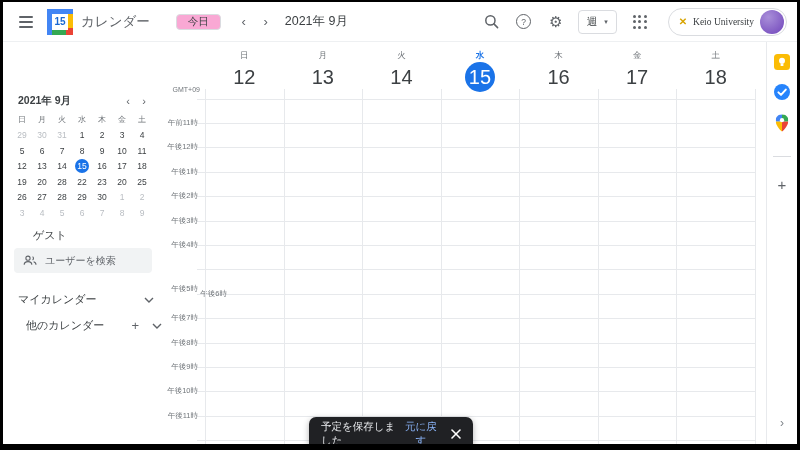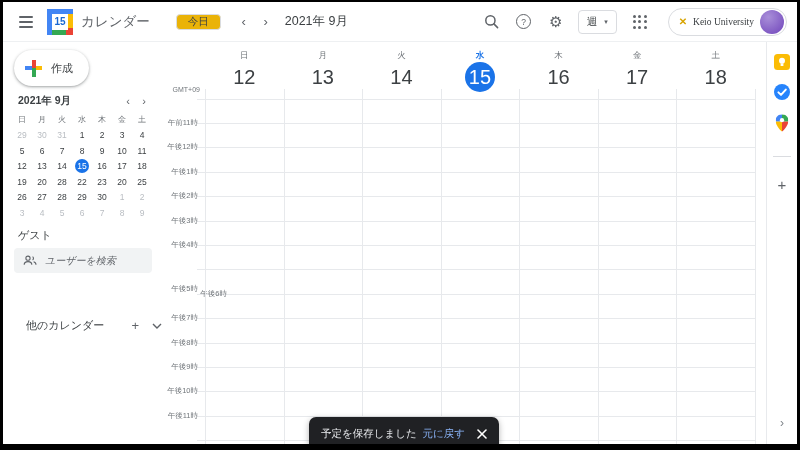--- a/index.html
+++ b/index.html
@@ -13,21 +13,21 @@
   .bars span{width:14px;height:2px;background:#5f6368;border-radius:1px;}
   .logo{width:26px;height:26px;position:relative;margin-left:10px;flex:0 0 auto;}
   .logo .st{position:absolute;}
   .logo .st.r{right:0;top:0;width:5px;height:26px;background:#fbbc04;}
   .logo .st.b{left:0;bottom:0;width:26px;height:5px;background:#34a853;}
   .logo .st.rd{right:0;bottom:0;width:7px;height:7px;background:#ea4335;}
   .logo .st.t{left:0;top:0;width:26px;height:5px;background:#4285f4;}
   .logo .st.l{left:0;top:0;width:5px;height:26px;background:#4285f4;}
   .logo .ctr{position:absolute;left:5px;top:5px;width:16px;height:16px;background:#fff;display:flex;align-items:center;justify-content:center;font-size:10px;font-weight:bold;color:#1967d2;}
   .app-name{font-size:13.5px;color:#5f6368;margin-left:8px;}
-  .today-btn{margin-left:26px;border:1px solid #dadce0;background:#eab308;border-radius:4px;padding:0 11px;font-size:10.5px;color:#3c4043;cursor:pointer;}
+  .today-btn{margin-left:26px;border:1px solid #dadce0;background:#f9a8d4;border-radius:4px;padding:0 11px;font-size:10.5px;color:#3c4043;cursor:pointer;}
   .navchev{width:22px;height:22px;font-size:13px;color:#5f6368;}
   .range{font-size:12.5px;color:#3c4043;margin-left:8px;white-space:nowrap;}
   .spacer{flex:1;}
   .tbi{width:26px;height:26px;margin:0 3px;}
   .gear{font-size:15px;line-height:1;}
   .help-ring{width:13px;height:13px;border:1.4px solid #5f6368;border-radius:50%;display:flex;align-items:center;justify-content:center;font-size:8.5px;color:#5f6368;}
   .view-select{margin-left:6px;border:1px solid #dadce0;border-radius:4px;height:24px;display:flex;align-items:center;gap:7px;padding:0 8px;font-size:10.5px;color:#3c4043;background:#fff;cursor:pointer;}
   .caret{font-size:7px;color:#5f6368;}
   .dots{display:grid;grid-template-columns:repeat(3,3px);gap:2.5px;}
   .dots span{width:3px;height:3px;border-radius:50%;background:#5f6368;}
@@ -52,23 +52,23 @@
   .gplus .v2{left:6.5px;bottom:0;width:4px;height:8.5px;background:#34a853;}
   .create-label{font-size:11px;color:#3c4043;}
   .mc-title-row{position:absolute;left:15px;top:52px;width:134px;display:flex;align-items:center;}
   .mc-title{font-size:10.5px;font-weight:bold;color:#3c4043;}
   .mc-chev{width:16px;text-align:center;font-size:11px;color:#5f6368;cursor:pointer;}
   .mc-grid{position:absolute;left:9px;top:70px;width:140px;display:grid;grid-template-columns:repeat(7,20px);}
   .mc-cell{height:15.5px;display:flex;align-items:center;justify-content:center;font-size:8.5px;color:#3c4043;cursor:pointer;}
   .mc-head{font-size:8px;color:#70757a;cursor:default;}
   .mc-num.muted{color:#b9bdc2;}
   .mc-num.sel{background:#1a73e8;color:#fff;width:14px;height:14px;border-radius:50%;line-height:14px;text-align:center;}
-  .guests{position:absolute;left:15px;top:186px;font-size:11px;color:#3c4043;}
+  .guests{position:absolute;left:30px;top:186px;font-size:11px;color:#3c4043;}
   .user-search{position:absolute;left:11px;top:206px;width:138px;height:25px;background:#f1f3f4;border-radius:4px;display:flex;align-items:center;gap:8px;padding:0 9px;box-sizing:border-box;cursor:text;}
-  .user-search .txt{font-size:10px;color:#5f6368;font-style:italic;}
+  .user-search .txt{font-size:10px;color:#5f6368;}
   .cal-sec{position:absolute;left:15px;width:136px;display:flex;align-items:center;font-size:11px;color:#3c4043;cursor:pointer;}
   .sec-my{top:250px;}
   .sec-other{top:276px;margin-left:8px;}
   .sec-plus{margin-left:auto;margin-right:13px;font-size:13px;color:#5f6368;}
   .sec-chev{margin-left:auto;}
   .sec-chev2{margin-left:0;}
 
   
   .week-header{position:relative;height:54px;}
   .gmt{position:absolute;left:0;bottom:3px;width:33px;text-align:right;font-size:7px;color:#70757a;}
@@ -86,21 +86,21 @@
   
   .rail-icon{position:absolute;left:50%;transform:translateX(-50%);cursor:pointer;display:block;border:none;background:none;padding:0;}
   .ri-keep{top:12px;}
   .ri-tasks{top:42px;}
   .ri-maps{top:72px;}
   .rail-div{position:absolute;left:50%;transform:translateX(-50%);top:114px;width:18px;border-top:1px solid #dadce0;}
   .ri-plus{top:134px;font-size:15px;color:#5f6368;}
   .ri-chev{top:374px;font-size:12px;color:#80868b;}
 
   
-  .toast{position:absolute;left:306px;top:415px;width:190px;height:34px;background:#202124;border-radius:7px;display:flex;align-items:center;padding:0 12px;box-sizing:border-box;z-index:6;box-shadow:0 2px 6px rgba(0,0,0,.3);}
+  .toast{position:absolute;left:306px;top:415px;width:164px;height:34px;background:#202124;border-radius:7px;display:flex;align-items:center;padding:0 12px;box-sizing:border-box;z-index:6;box-shadow:0 2px 6px rgba(0,0,0,.3);}
   .toast-msg{font-size:10.5px;color:#e8eaed;}
   .toast-undo{margin-left:auto;font-size:10.5px;color:#8ab4f8;background:none;border:none;cursor:pointer;padding:0;}
   .toast-x{margin-left:12px;display:flex;align-items:center;cursor:pointer;background:none;border:none;padding:0;}
 </style>
 </head>
 <body>
 
 <div class="app">
 
   <div class="topbar">
@@ -161,29 +161,20 @@
     <button class="chip">
       <span class="keio-mark">✕</span>
       <span class="org">Keio University</span>
       <span class="avatar"></span>
     </button>
   </div>
 
   <div class="main">
 
     <div class="sidebar">
-      <button class="create">
-        <span class="gplus">
-            <i class="h1"></i>
-            <i class="h2"></i>
-            <i class="v1"></i>
-            <i class="v2"></i>
-          </span>
-        <span class="create-label">作成</span>
-      </button>
 
       <div class="mc-title-row">
         <span class="mc-title">2021年 9月</span>
         <span class="spacer"></span>
         <span class="mc-chev"><span>‹</span></span>
         <span class="mc-chev"><span>›</span></span>
       </div>
       <div class="mc-grid">
           <div class="mc-cell mc-head">日</div>
           <div class="mc-cell mc-head">月</div>
@@ -323,20 +314,26 @@
       <div class="guests">ゲスト</div>
       <div class="user-search">
         <svg width="14" height="11" viewBox="0 0 14 11">
             <circle cx="5" cy="3.2" r="2.1" fill="none" stroke="#5f6368" stroke-width="1.1"></circle>
             <path d="M1.2 9.8 c0-2 1.7-3.2 3.8-3.2 s3.8 1.2 3.8 3.2" fill="none" stroke="#5f6368" stroke-width="1.1"></path>
             <path d="M9.6 1.6 a2.1 2.1 0 0 1 0 3.4 M10.6 6.8 c1.5 0.4 2.4 1.5 2.4 3" fill="none" stroke="#5f6368" stroke-width="1.1"></path>
           </svg>
         <span class="txt">ユーザーを検索</span>
       </div>
 
+      <div class="cal-sec sec-my">
+        <span>マイカレンダー</span>
+        <svg class="sec-chev" width="10" height="6" viewBox="0 0 10 6">
+            <polyline points="1,1 5,5 9,1" fill="none" stroke="#5f6368" stroke-width="1.4"></polyline>
+          </svg>
+      </div>
       <div class="cal-sec sec-other">
         <span>他のカレンダー</span>
         <span class="sec-plus">+</span>
         <svg class="sec-chev sec-chev2" width="10" height="6" viewBox="0 0 10 6">
             <polyline points="1,1 5,5 9,1" fill="none" stroke="#5f6368" stroke-width="1.4"></polyline>
           </svg>
       </div>
     </div>
 
     <div class="center">

